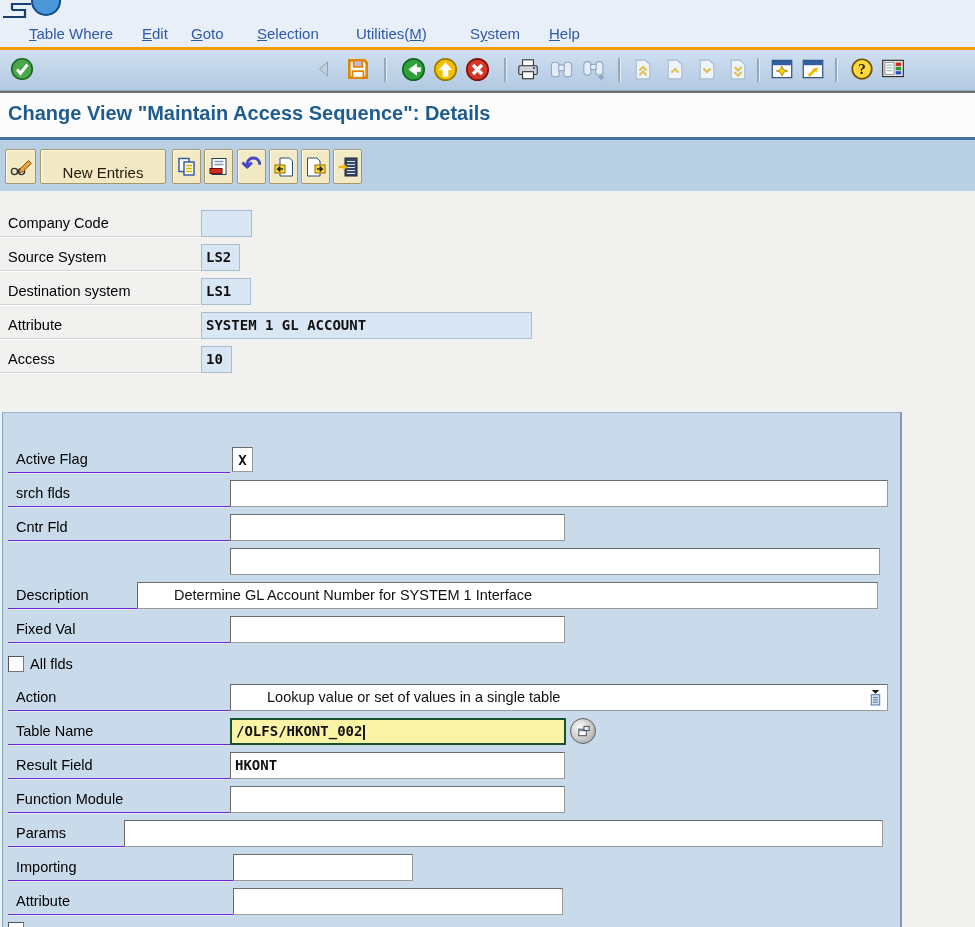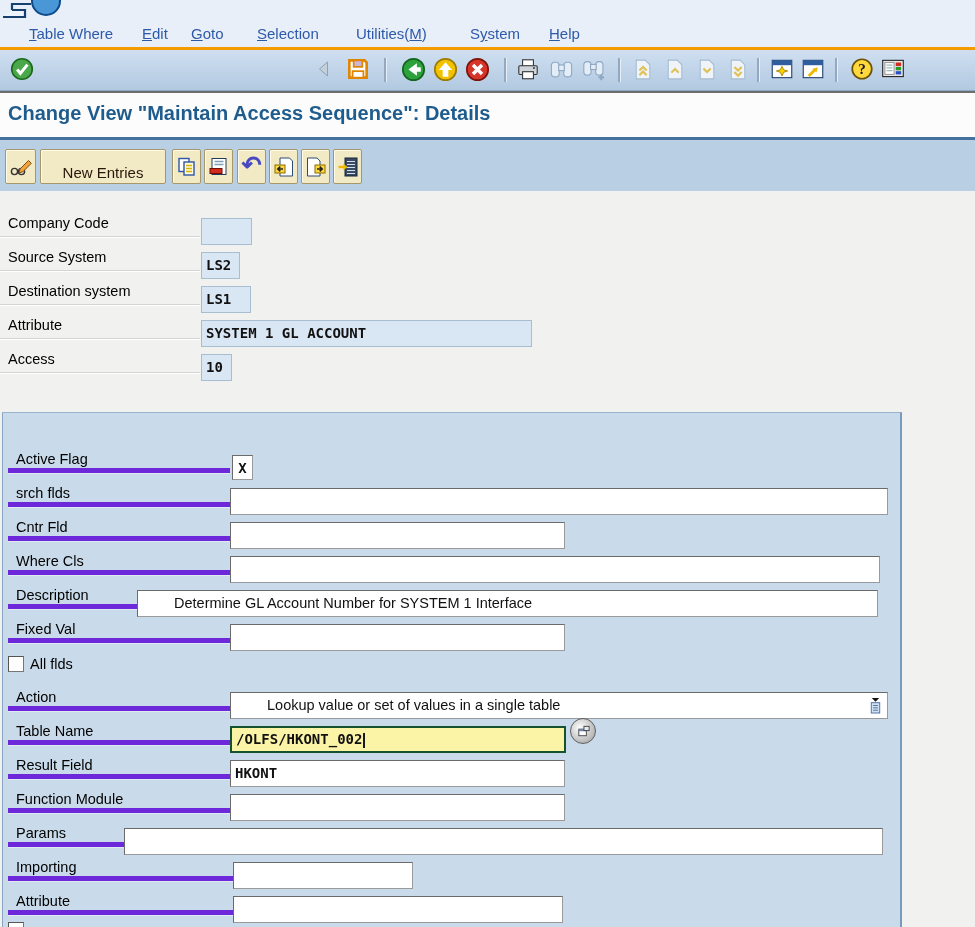--- a/index.html
+++ b/index.html
@@ -28,23 +28,23 @@
   .blue-line{position:absolute;left:0;top:137px;width:975px;height:3px;background:#44729f;}
   
   .apptoolbar{position:absolute;left:0;top:140px;width:975px;height:51px;background:#b9cfe4;}
   .abtn{position:absolute;top:9px;height:35px;background:#f2e9c5;border:1px solid #a5976a;
         border-radius:2px;box-shadow:inset 1px 1px 0 #fffbe8;display:flex;align-items:center;justify-content:center;box-sizing:border-box;}
   .abtn-label{padding:0 10px;font-size:15px;color:#26190a;margin-top:12px;}
   .undo-glyph{font-size:24px;font-weight:bold;color:#4747c2;line-height:1;margin-top:-4px;}
   
   .lbl{position:absolute;height:27px;line-height:27px;font-size:14.5px;color:#000;box-sizing:border-box;padding-left:8px;}
   .lbl.hline{border-bottom:1px solid #d4d4d4;box-shadow:0 1px 0 #ffffff;}
-  .lbl.gline{border-bottom:5px solid #6d28d9;box-shadow:0 1px 0 #dfe9f2;}
+  .lbl.gline{border-bottom:1px solid #6d28d9;box-shadow:0 1px 0 #dfe9f2;}
   .fld{position:absolute;height:27px;line-height:25px;box-sizing:border-box;padding:0 4px;
-       font-family:"DejaVu Sans Mono",monospace;font-size:14px;font-weight:bold;color:#111;margin-top:8px;}
+       font-family:"DejaVu Sans Mono",monospace;font-size:14px;font-weight:bold;color:#111;}
   .fld.ro{background:#d9e6f3;border:1px solid #a9bdd1;}
   .fld.rw{background:#ffffff;border:1px solid #9a9a9a;border-top-color:#6b6b6b;border-left-color:#6b6b6b;}
   .fld.sans{font-family:"Liberation Sans",sans-serif;font-size:14.5px;font-weight:normal;padding-left:36px;}
   .fld.focus{background:#fbf3a6;border:2px solid #14532d;line-height:23px;}
   .fld.focus::after{content:"";display:inline-block;width:2px;height:15px;background:#1a1a1a;
                     vertical-align:middle;margin-left:1px;}
   .combo-dd{position:absolute;right:4px;top:3px;}
   .checkbox{position:absolute;width:16px;height:16px;background:#fff;border:1px solid #777;
             border-top-color:#555;border-left-color:#555;box-sizing:border-box;}
   
@@ -311,21 +311,20 @@
 
   <div class="lbl gline" style="left:8px;top:446px;width:222px">Active Flag</div>
   <div class="fld rw" style="left:232px;top:447px;width:21px;height:25px;text-align:center">X</div>
 
   <div class="lbl gline" style="left:8px;top:480px;width:222px">srch flds</div>
   <div class="fld rw" style="left:230px;top:480px;width:658px"></div>
 
   <div class="lbl gline" style="left:8px;top:514px;width:222px">Cntr Fld</div>
   <div class="fld rw" style="left:230px;top:514px;width:335px"></div>
 
-  <div class="lbl gline" style="left:8px;top:548px;width:222px">Where Cls</div>
   <div class="fld rw" style="left:230px;top:548px;width:650px"></div>
 
   <div class="lbl gline" style="left:8px;top:582px;width:129px">Description</div>
   <div class="fld rw sans" style="left:137px;top:582px;width:741px">Determine GL Account Number for SYSTEM 1 Interface</div>
 
   <div class="lbl gline" style="left:8px;top:616px;width:222px">Fixed Val</div>
   <div class="fld rw" style="left:230px;top:616px;width:335px"></div>
 
   <div class="checkbox" style="left:8px;top:656px"></div>
   <div class="lbl" style="left:22px;top:651px;width:120px">All flds</div>

